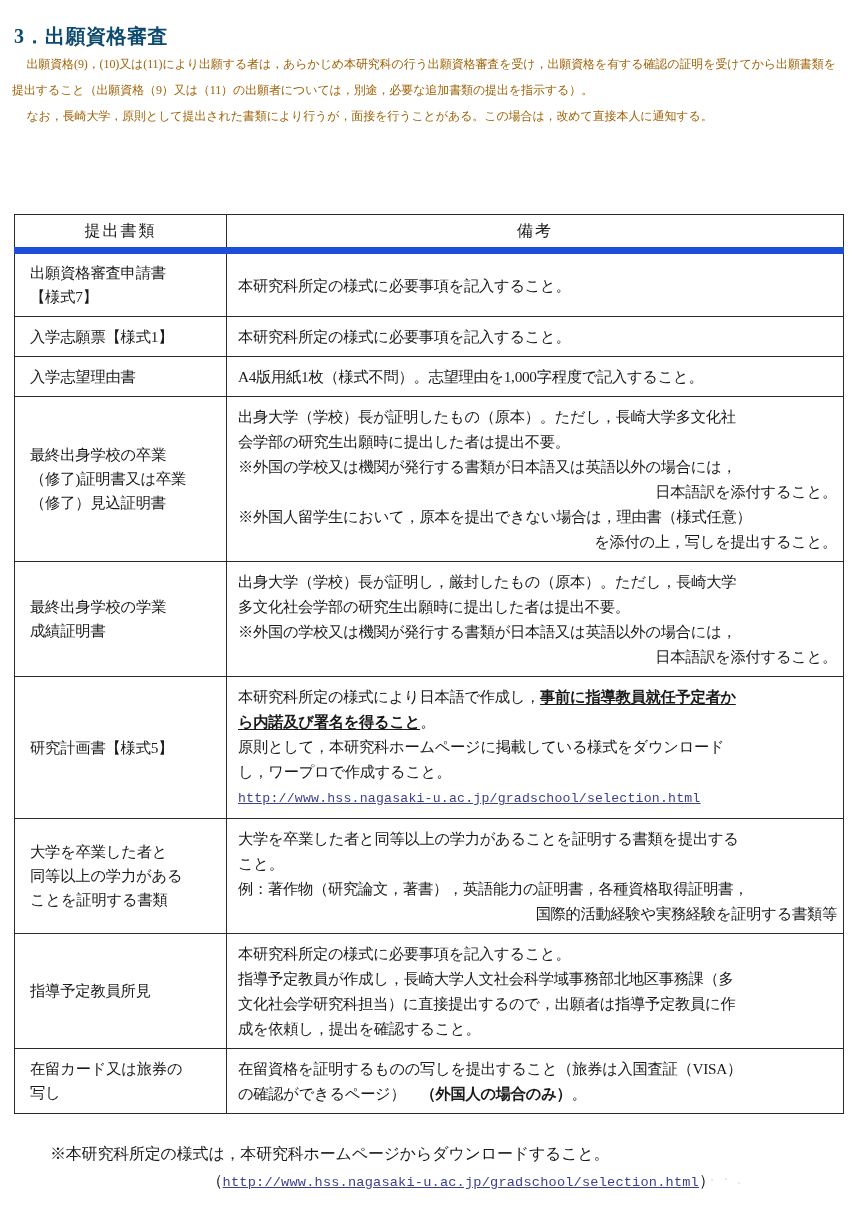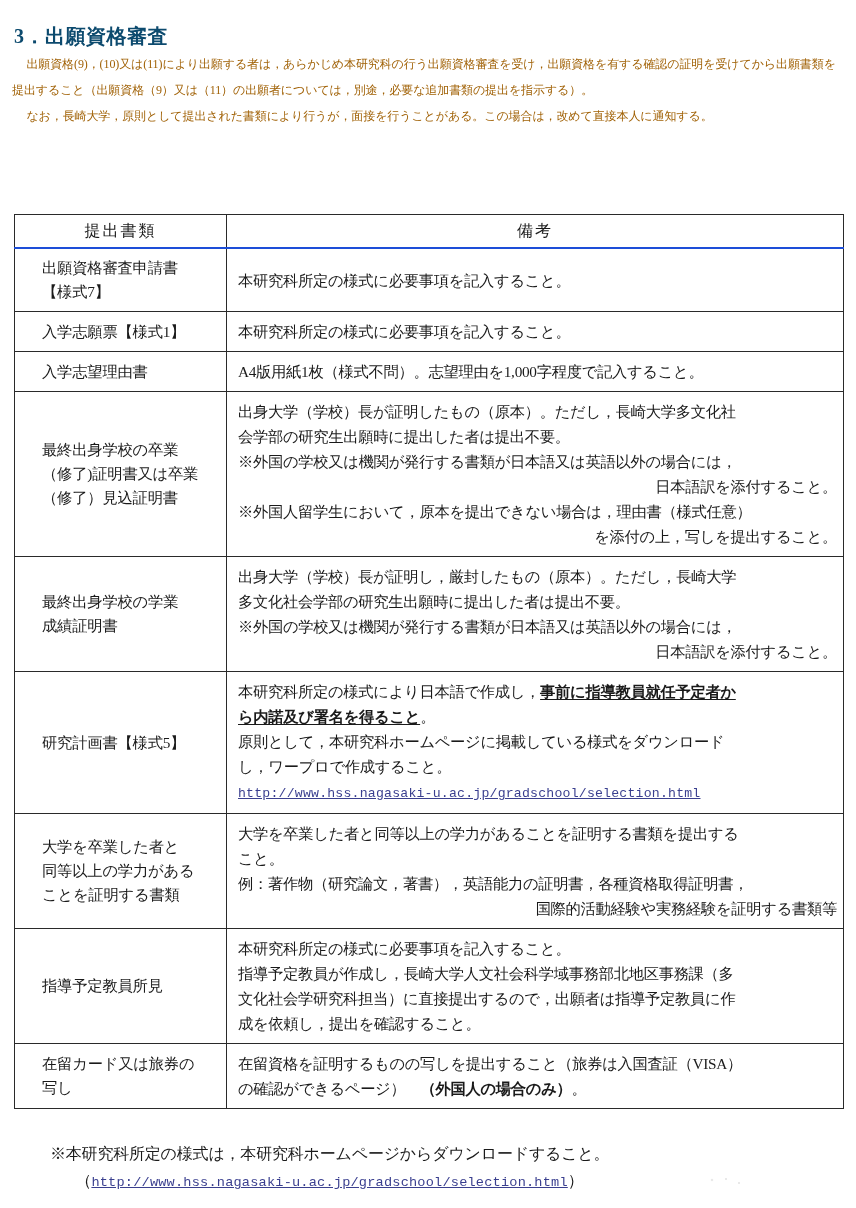--- a/index.html
+++ b/index.html
@@ -65,31 +65,31 @@
   .doc-table col.c1 { width: 212px; }
   .doc-table col.c2 { width: 617px; }
 
   .doc-table th,
   .doc-table td {
     border: 1px solid #2a2a2a;
     vertical-align: middle;
     padding: 0;
   }
   .doc-table thead th {
-    border-bottom: 2px solid #1d4ed8;
+    border-bottom: 7px solid #1d4ed8;
     text-align: center;
     font-weight: normal;
     height: 32px;
     font-size: 16px;
     letter-spacing: 2px;
   }
   .doc-table tbody tr:first-child td { border-top: none; }
 
   .doc-table td.name {
-    padding: 7px 4px 7px 27px;
+    padding: 7px 4px 7px 15px;
     line-height: 24px;
     letter-spacing: -0.2px;
   }
   .doc-table td.note {
     padding: 7px 6px 7px 11px;
     line-height: 25px;
     letter-spacing: -0.3px;
     border-radius: 11px;
   }
   .doc-table td.note .ln {
@@ -131,20 +131,21 @@
     line-height: 27px;
     color: #1a1a1a;
   }
   .footer .f-line {
     display: block;
     letter-spacing: -0.2px;
     margin-left: 38px;
   }
   .footer .f-line.indent {
     padding-left: 1.6em;
+    text-align: center;
   }
   .footer .url {
     font-size: 13.6px;
   }
 
   
   .scan-mark {
     position: absolute;
     left: 706px;
     top: 1176px;

